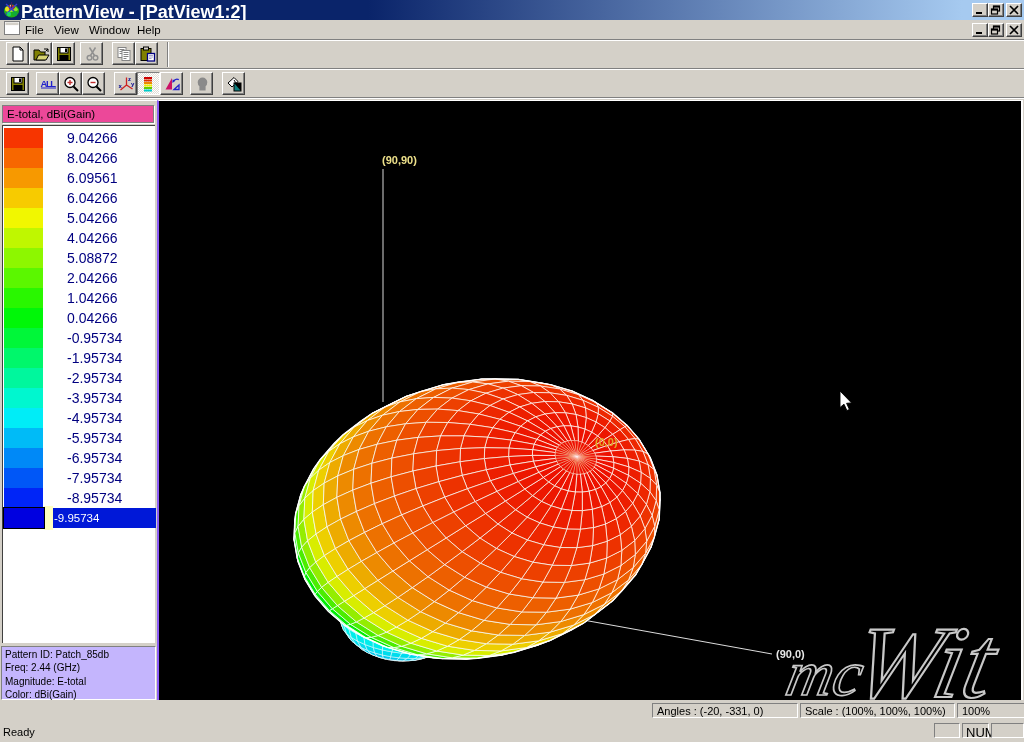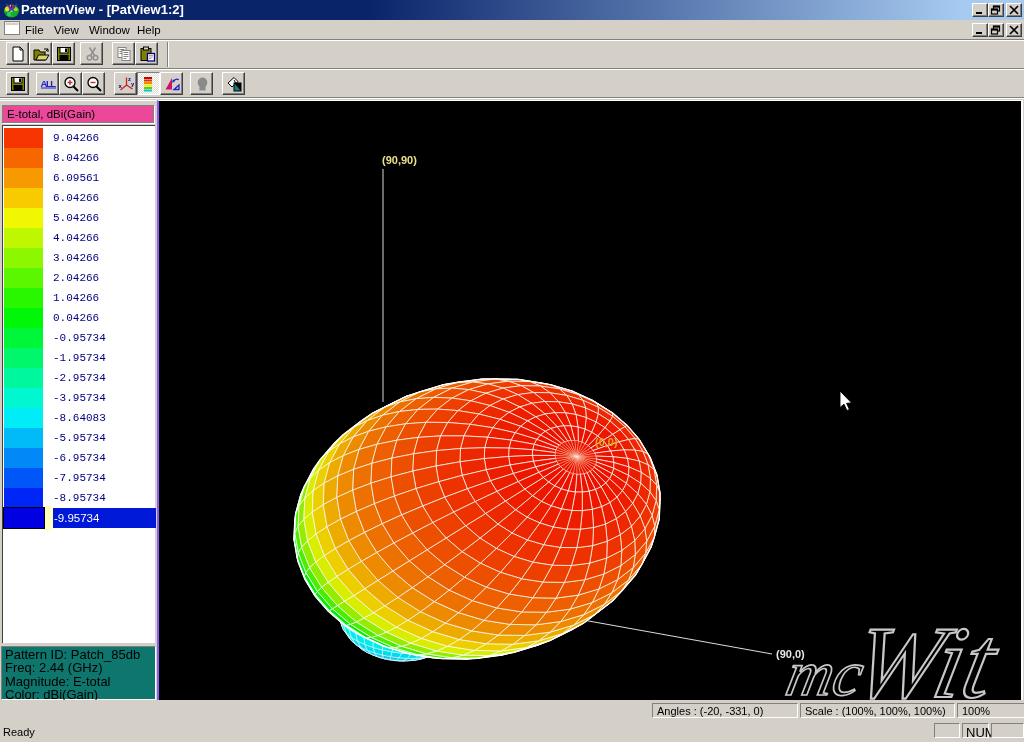--- a/index.html
+++ b/index.html
@@ -3,22 +3,22 @@
 <meta charset="utf-8">
 <style>
 * { margin:0; padding:0; box-sizing:border-box; }
 html,body { width:1024px; height:742px; overflow:hidden; background:#d4d0c8;
   font-family:"Liberation Sans", sans-serif; }
 .abs { position:absolute; }
 
 
 #titlebar { position:absolute; left:0; top:0; width:1024px; height:20px;
   background:linear-gradient(to right,#0a246a 0%,#0a246a 36%,#a6caf0 94%); }
-#title-text { position:absolute; left:21px; top:2px; color:#fff; font-size:13px;
-  font-weight:bold; letter-spacing:0px; }
+#title-text { position:absolute; left:21px; top:2px; color:#fff; font-size:18px;
+  font-weight:bold; letter-spacing:0px;text-decoration:underline; }
 .winbtn { position:absolute; width:16px; height:14px; background:#d4d0c8;
   border-top:1px solid #fff; border-left:1px solid #fff;
   border-right:1px solid #404040; border-bottom:1px solid #404040;
   box-shadow:inset -1px -1px 0 #808080; }
 .winbtn svg { position:absolute; left:0; top:0; }
 
 
 #menubar { position:absolute; left:0; top:20px; width:1024px; height:19px; background:#d4d0c8; }
 .menuitem { position:absolute; top:4px; font-size:11.5px; color:#000;text-align:center; }
 #menubar-sep { position:absolute; left:0; top:39px; width:1024px; height:2px;
@@ -39,31 +39,31 @@
 
 
 #leftpanel { position:absolute; left:0; top:100px; width:157px; height:600px;
   background:#d4d0c8; border-top:1px solid #fff; }
 #legend-header { position:absolute; left:2px; top:4px; width:152px; height:18px;
   background:#ec4899; border:1px solid #808080; box-shadow:1px 1px 0 #fff;
   font-size:11.5px; color:#000; padding-left:4px; padding-top:2px; }
 #legend-list { position:absolute; left:2px; top:24px; width:153px; height:518px;
   background:#fff; border-top:1px solid #404040; border-left:1px solid #404040; }
 .lcell { position:absolute; left:1px; width:39px; height:20px; }
-.lval { position:absolute; left:50px; width:100px; height:20px; font-size:11px;
-  color:#000080; line-height:20px;font-family:Liberation Mono, monospace; }
+.lval { position:absolute; left:64px; width:100px; height:20px; font-size:14px;
+  color:#000080; line-height:20px; }
 #lhilite { position:absolute; left:50px; top:382px; width:103px; height:20px;
   background:#0018d8; color:#fff; font-size:11.5px; line-height:20px; padding-left:1px; }
 #lselyellow { position:absolute; left:41px; top:380px; width:9px; height:24px; background:#ffffc0; }
 #lselcell { position:absolute; left:0px; top:381px; width:42px; height:22px;
   background:#0000e0; border:1px solid #000; }
 #infobox { position:absolute; left:1px; top:545px; width:155px; height:54px;
-  background:#0f766e; border-top:1px solid #808080; border-left:1px solid #808080;
+  background:#c4b5fd; border-top:1px solid #808080; border-left:1px solid #808080;
   border-bottom:1px solid #fff; border-right:1px solid #fff;
-  font-size:13px; color:#000; padding-left:3px; padding-top:1px; line-height:13.4px; }
+  font-size:10px; color:#000; padding-left:3px; padding-top:1px; line-height:13.4px; }
 
 
 #client { position:absolute; left:157px; top:100px; width:866px; height:600px;
   background:#000; border-left:2px solid #8b5cf6; border-top:1px solid #fff;
   border-right:2px solid #fff; }
 #client svg { position:absolute; left:0; top:0; }
 
 
 #status1 { position:absolute; left:0; top:700px; width:1024px; height:21px; background:#d4d0c8; }
 .spane { position:absolute; top:3px; height:15px; background:#d4d0c8;
@@ -270,37 +270,37 @@
       <div class="lval" style="top:22px">8.04266</div>
       <div class="lcell" style="top:42px;background:#f79900"></div>
       <div class="lval" style="top:42px">6.09561</div>
       <div class="lcell" style="top:62px;background:#f7cb00"></div>
       <div class="lval" style="top:62px">6.04266</div>
       <div class="lcell" style="top:82px;background:#f1f700"></div>
       <div class="lval" style="top:82px">5.04266</div>
       <div class="lcell" style="top:102px;background:#bff700"></div>
       <div class="lval" style="top:102px">4.04266</div>
       <div class="lcell" style="top:122px;background:#8df700"></div>
-      <div class="lval" style="top:122px">3.04266</div>
+      <div class="lval" style="top:122px">5.08872</div>
       <div class="lcell" style="top:142px;background:#5bf700"></div>
       <div class="lval" style="top:142px">2.04266</div>
       <div class="lcell" style="top:162px;background:#29f700"></div>
       <div class="lval" style="top:162px">1.04266</div>
       <div class="lcell" style="top:182px;background:#00f708"></div>
       <div class="lval" style="top:182px">0.04266</div>
       <div class="lcell" style="top:202px;background:#00f739"></div>
       <div class="lval" style="top:202px">-0.95734</div>
       <div class="lcell" style="top:222px;background:#00f76b"></div>
       <div class="lval" style="top:222px">-1.95734</div>
       <div class="lcell" style="top:242px;background:#00f79d"></div>
       <div class="lval" style="top:242px">-2.95734</div>
       <div class="lcell" style="top:262px;background:#00f7cf"></div>
       <div class="lval" style="top:262px">-3.95734</div>
       <div class="lcell" style="top:282px;background:#00edf7"></div>
-      <div class="lval" style="top:282px">-8.64083</div>
+      <div class="lval" style="top:282px">-4.95734</div>
       <div class="lcell" style="top:302px;background:#00bbf7"></div>
       <div class="lval" style="top:302px">-5.95734</div>
       <div class="lcell" style="top:322px;background:#0089f7"></div>
       <div class="lval" style="top:322px">-6.95734</div>
       <div class="lcell" style="top:342px;background:#0057f7"></div>
       <div class="lval" style="top:342px">-7.95734</div>
       <div class="lcell" style="top:362px;background:#0025f7"></div>
       <div class="lval" style="top:362px">-8.95734</div>
     <div id="lselyellow"></div>
     <div id="lselcell"></div>

